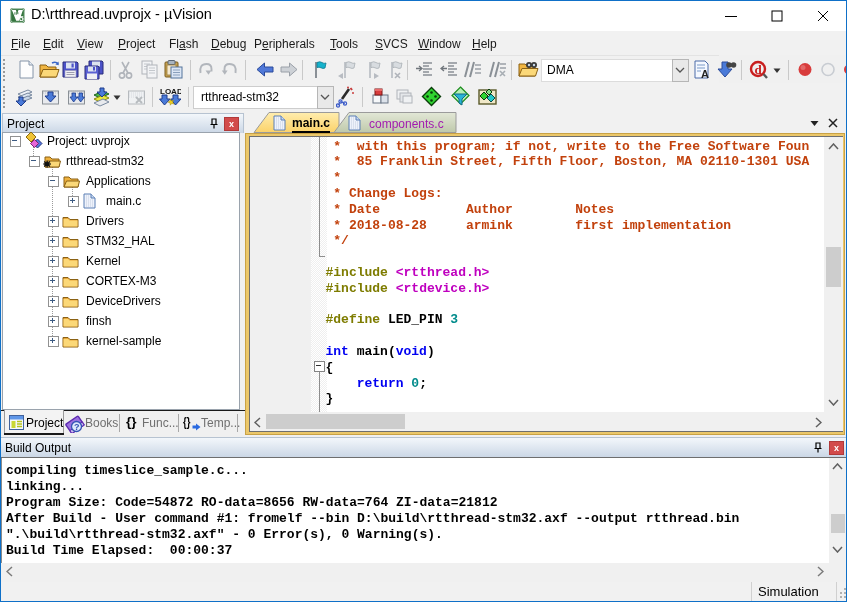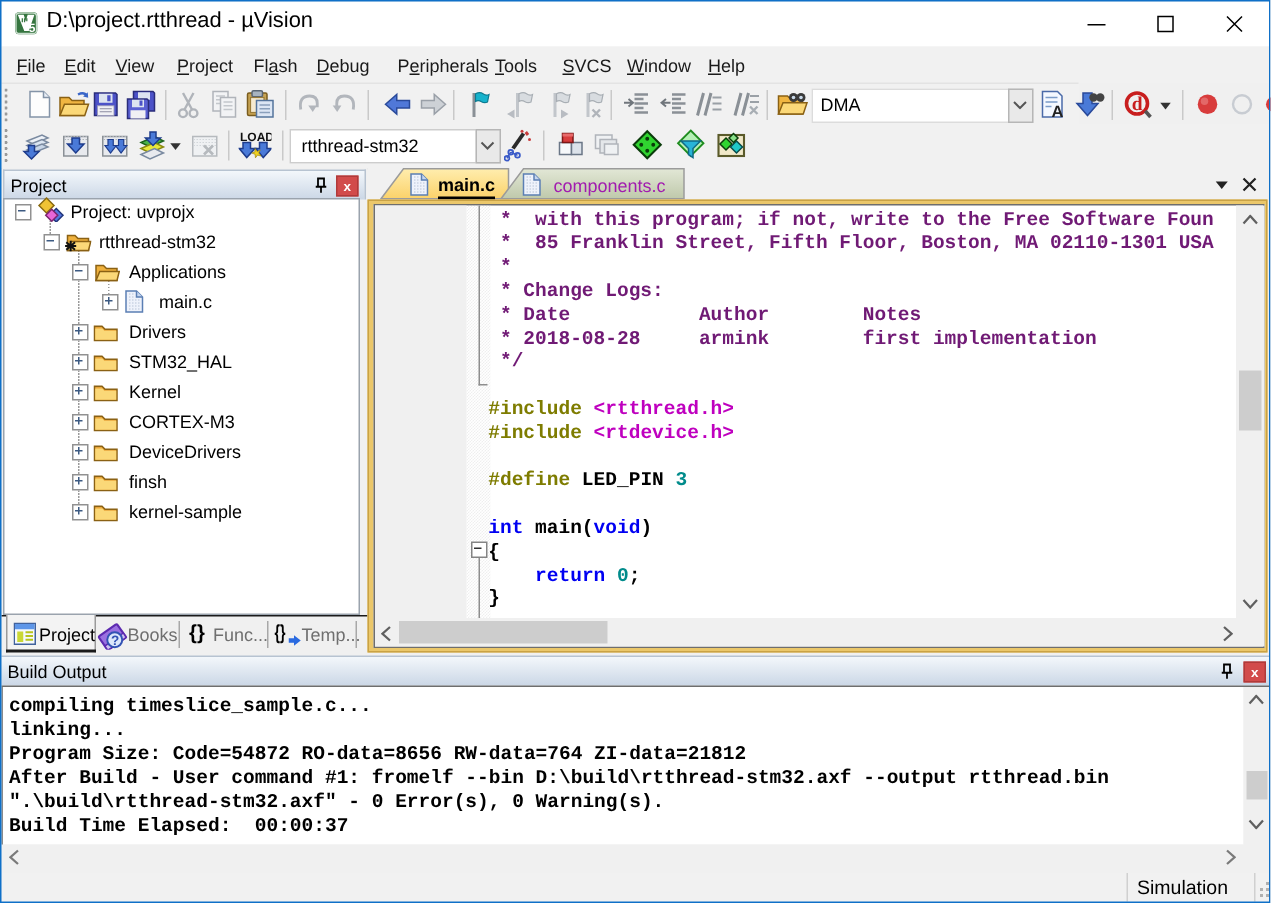--- a/index.html
+++ b/index.html
@@ -34,21 +34,21 @@
 .dotv{width:1px;background-image:repeating-linear-gradient(to bottom,#9a9a9a 0 1px,transparent 1px 2px)}
 
 #ed{left:245px;top:112px;width:601px;height:324px}
 #tabbar{left:0;top:0;width:601px;height:21px;background:#f1f1f1}
 #edframe{left:0;top:21px;width:598px;height:300px;background:#ebc76a;border:1px solid #c9a245}
 #edinner{left:3px;top:2px;width:592px;height:294px;border:1px solid #6e6e6e;background:#fff}
 #gutter{left:0;top:0;width:61px;height:275px;background:#f0f0f0}
 #foldm{left:61px;top:0;width:16px;height:275px;background-image:linear-gradient(45deg,#efefef 25%,transparent 25%,transparent 75%,#efefef 75%),linear-gradient(45deg,#efefef 25%,transparent 25%,transparent 75%,#efefef 75%);background-position:0 0,1px 1px;background-size:2px 2px}
 #lnum{left:0px;top:1.6px;width:61px;text-align:right;font-family:"Liberation Mono",monospace;font-size:13px;font-weight:bold;line-height:15.8px;color:#111;white-space:pre}
 #code{left:75.5px;top:1.6px;font-family:"Liberation Mono",monospace;font-size:13px;font-weight:bold;line-height:15.8px;white-space:pre;color:#000}
-.grn{color:#701a75}.olv{color:#7e7c00}.mag{color:#bf00bf}.blu{color:#0000f2}.tea{color:#008b8b}
+.grn{color:#c2410c}.olv{color:#7e7c00}.mag{color:#bf00bf}.blu{color:#0000f2}.tea{color:#008b8b}
 
 .sbtrack{position:absolute;background:#f0f0f0}
 .sbthumb{position:absolute;background:#cdcdcd}
 
 #bo{left:1px;top:437px;width:845px;height:145px;background:#f0f0f0}
 #bohead{left:0px;top:0px;width:845px;height:19px;background:linear-gradient(#f3f7fb,#cbd7e6);border-top:1px solid #b7c3d1}
 #bobody{left:1px;top:21px;width:827px;height:105px;background:#fff}
 #botext{left:4px;top:4.5px;font-family:"Liberation Mono",monospace;font-size:13px;font-weight:600;line-height:16px;color:#000;white-space:pre}
 
 #status{left:1px;top:582px;width:845px;height:19px;background:#f1f1f1;font-size:13px;color:#000}
@@ -64,39 +64,39 @@
 </svg>
 
 <div class="a" id="title"></div>
 <svg class="a" width="15" height="15" style="left:10px;top:8px" viewBox="0 0 16 16">
  <rect x="0" y="0" width="16" height="16" rx="3" fill="#35753f"></rect>
  <rect x="0.7" y="0.7" width="14.6" height="14.6" rx="2.4" fill="none" stroke="#c8dccc" stroke-width="1"></rect>
  <path d="M2 2 L6.2 2 L7.6 6.5 L9 2 L13.8 2 L9.8 13.5 L6.6 13.5 Z" fill="#fff"></path>
  <path d="M5.2 4.5 L5.2 7.2 M6.8 4.5 L6.8 7.2 M8.4 4.5 L8.4 6.6" stroke="#35753f" stroke-width="0.9" fill="none"></path>
  <text x="9.8" y="14.2" font-size="8.5" font-weight="bold" fill="#fff" font-family="Liberation Sans">5</text>
 </svg>
-<div class="a" id="ttext">D:\project.rtthread - µVision</div>
+<div class="a" id="ttext">D:\rtthread.uvprojx - µVision</div>
 <svg class="a cap" style="left:723px" width="16" height="16">
     <path d="M2 8.5 H14" stroke="#000" stroke-width="1"></path>
   </svg>
 <svg class="a cap" style="left:769px" width="16" height="16">
     <rect x="3" y="3" width="10" height="10" fill="none" stroke="#000" stroke-width="1"></rect>
   </svg>
 <svg class="a cap" style="left:815px" width="16" height="16">
     <path d="M3 3 L13 13 M13 3 L3 13" stroke="#000" stroke-width="1"></path>
   </svg>
 
 <div class="a" id="menu">
 <span class="mi" style="left:10px"><u>F</u>ile</span>
 <span class="mi" style="left:42px"><u>E</u>dit</span>
 <span class="mi" style="left:76px"><u>V</u>iew</span>
 <span class="mi" style="left:117px"><u>P</u>roject</span>
 <span class="mi" style="left:168px">Fl<u>a</u>sh</span>
 <span class="mi" style="left:210px"><u>D</u>ebug</span>
-<span class="mi" style="left:264px">P<u>e</u>ripherals</span>
+<span class="mi" style="left:253px">P<u>e</u>ripherals</span>
 <span class="mi" style="left:329px"><u>T</u>ools</span>
 <span class="mi" style="left:374px"><u>S</u>VCS</span>
 <span class="mi" style="left:417px"><u>W</u>indow</span>
 <span class="mi" style="left:471px"><u>H</u>elp</span>
 </div>
 
 <div class="a" id="tb1">
 <div class="grip"></div>
 <div class="sep" style="left:109px"></div>
 <div class="sep" style="left:189px"></div>

